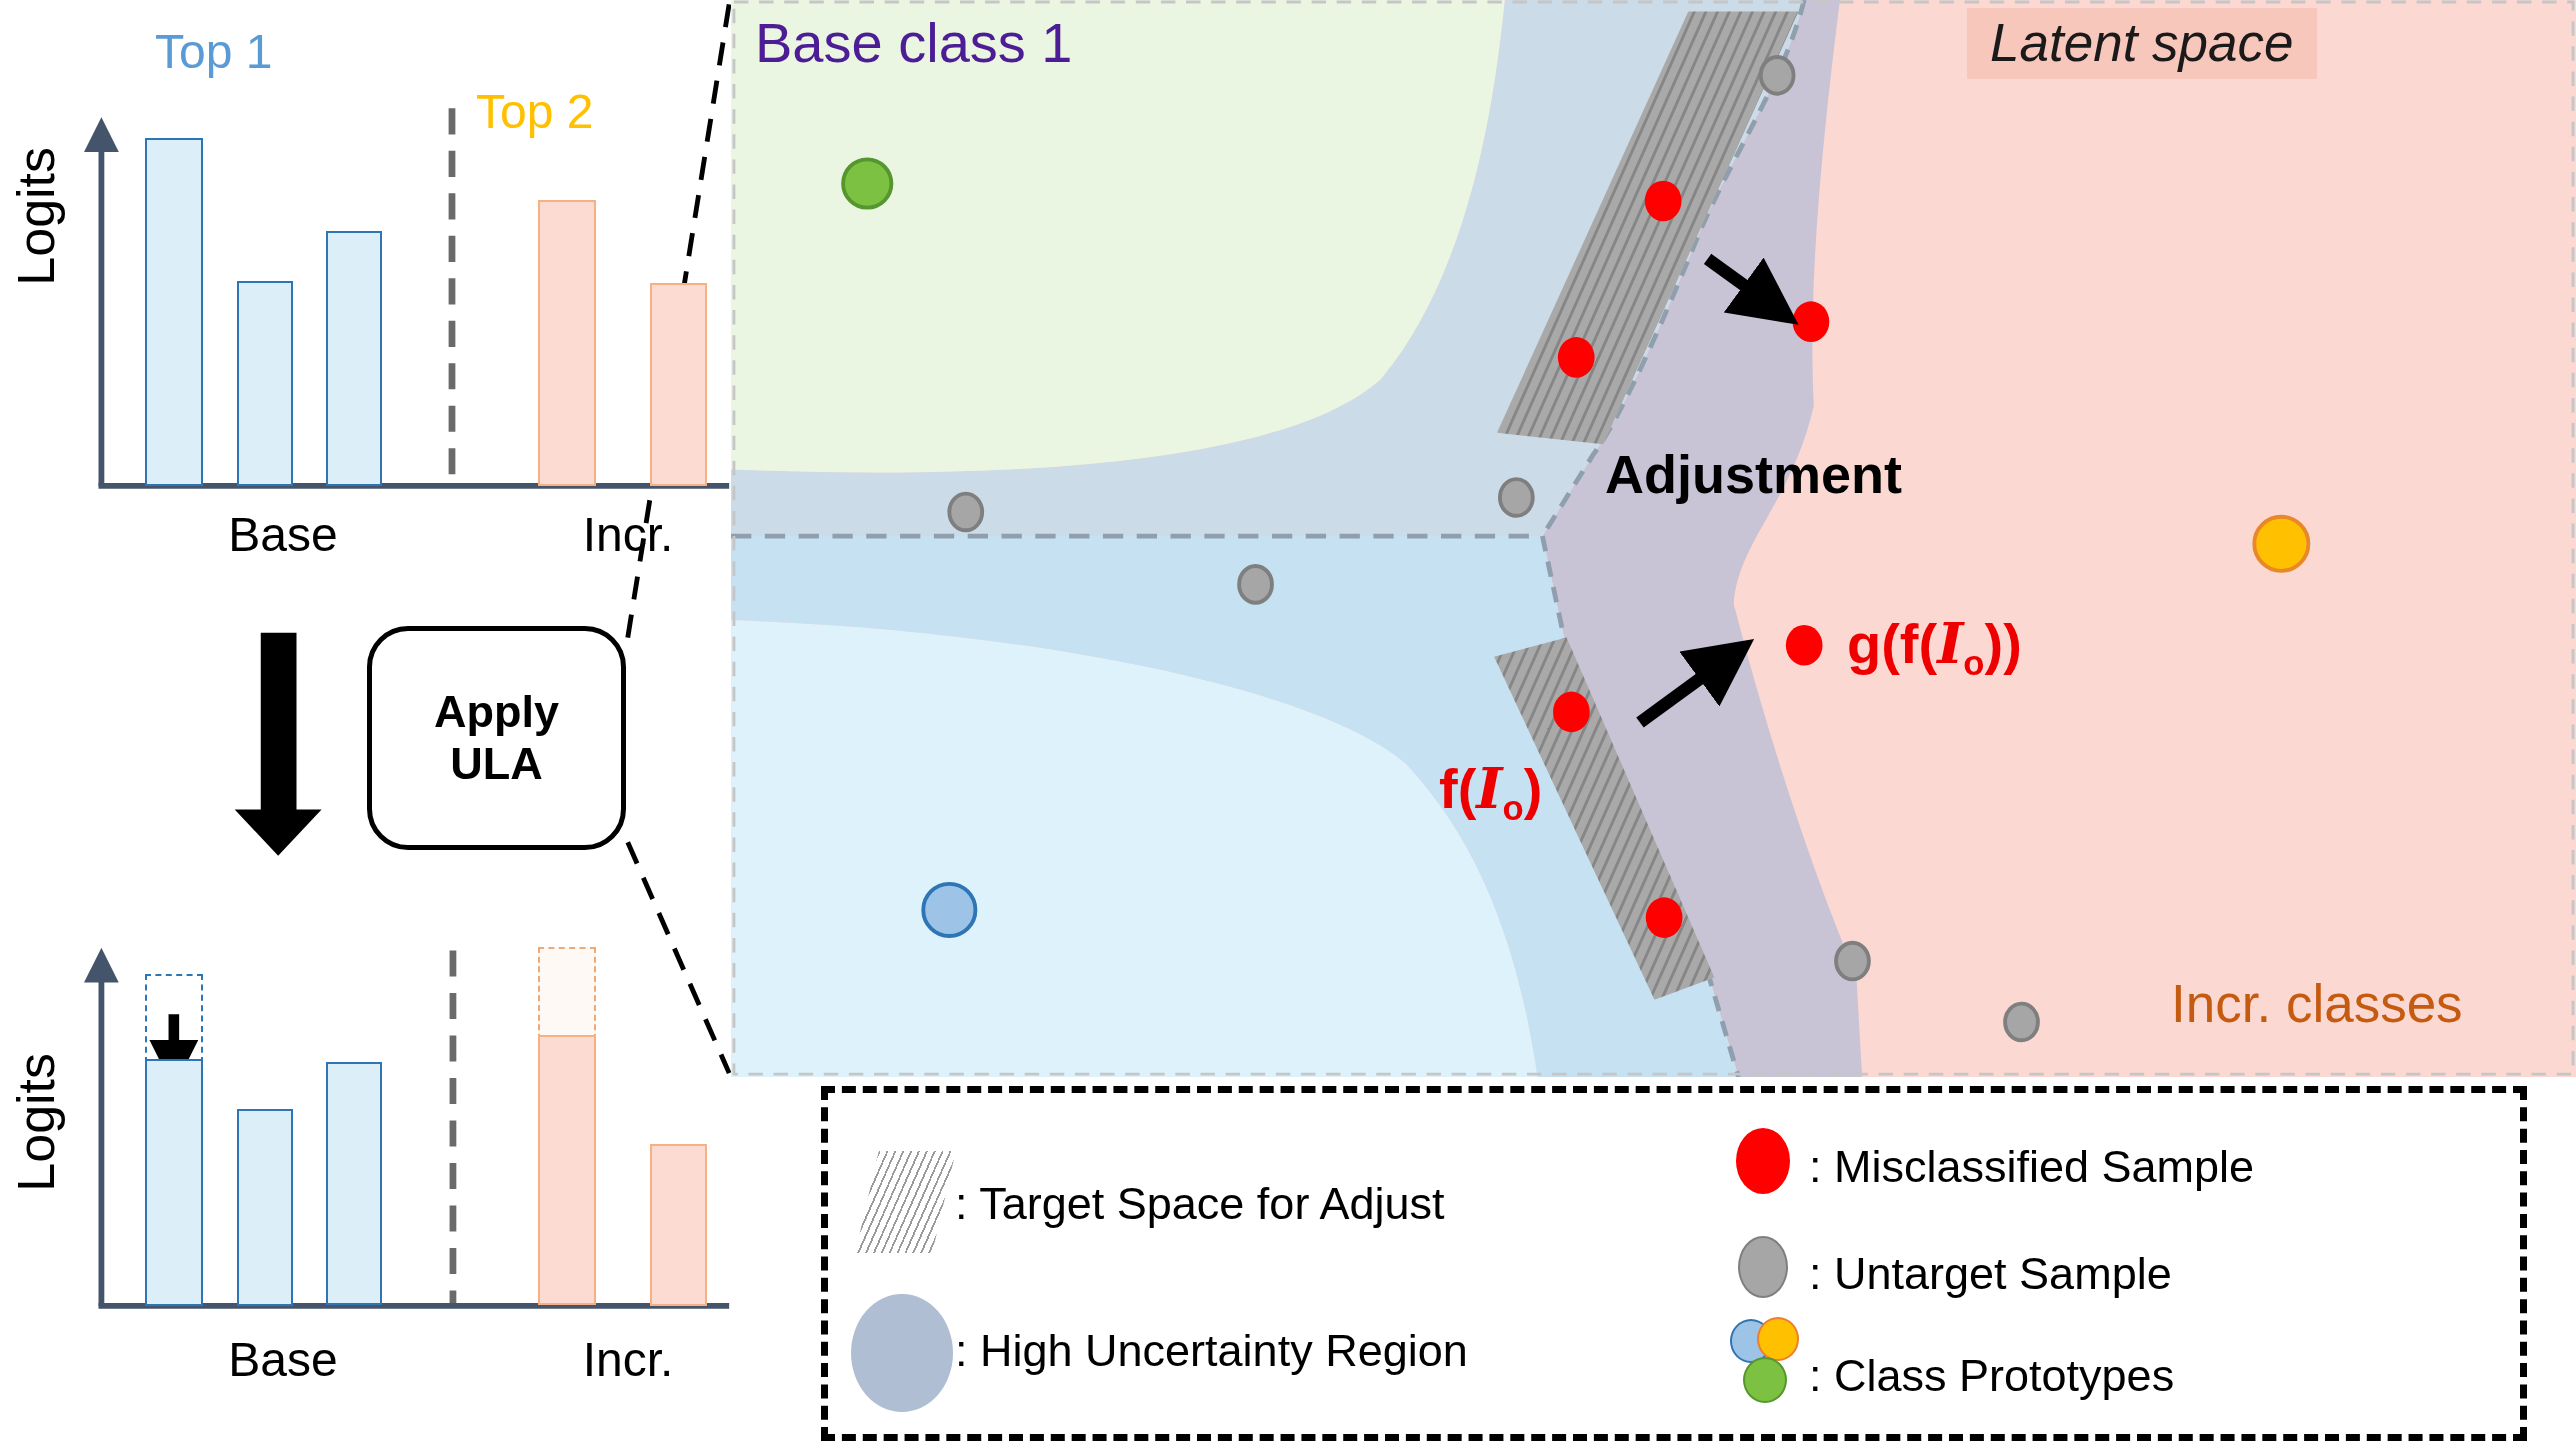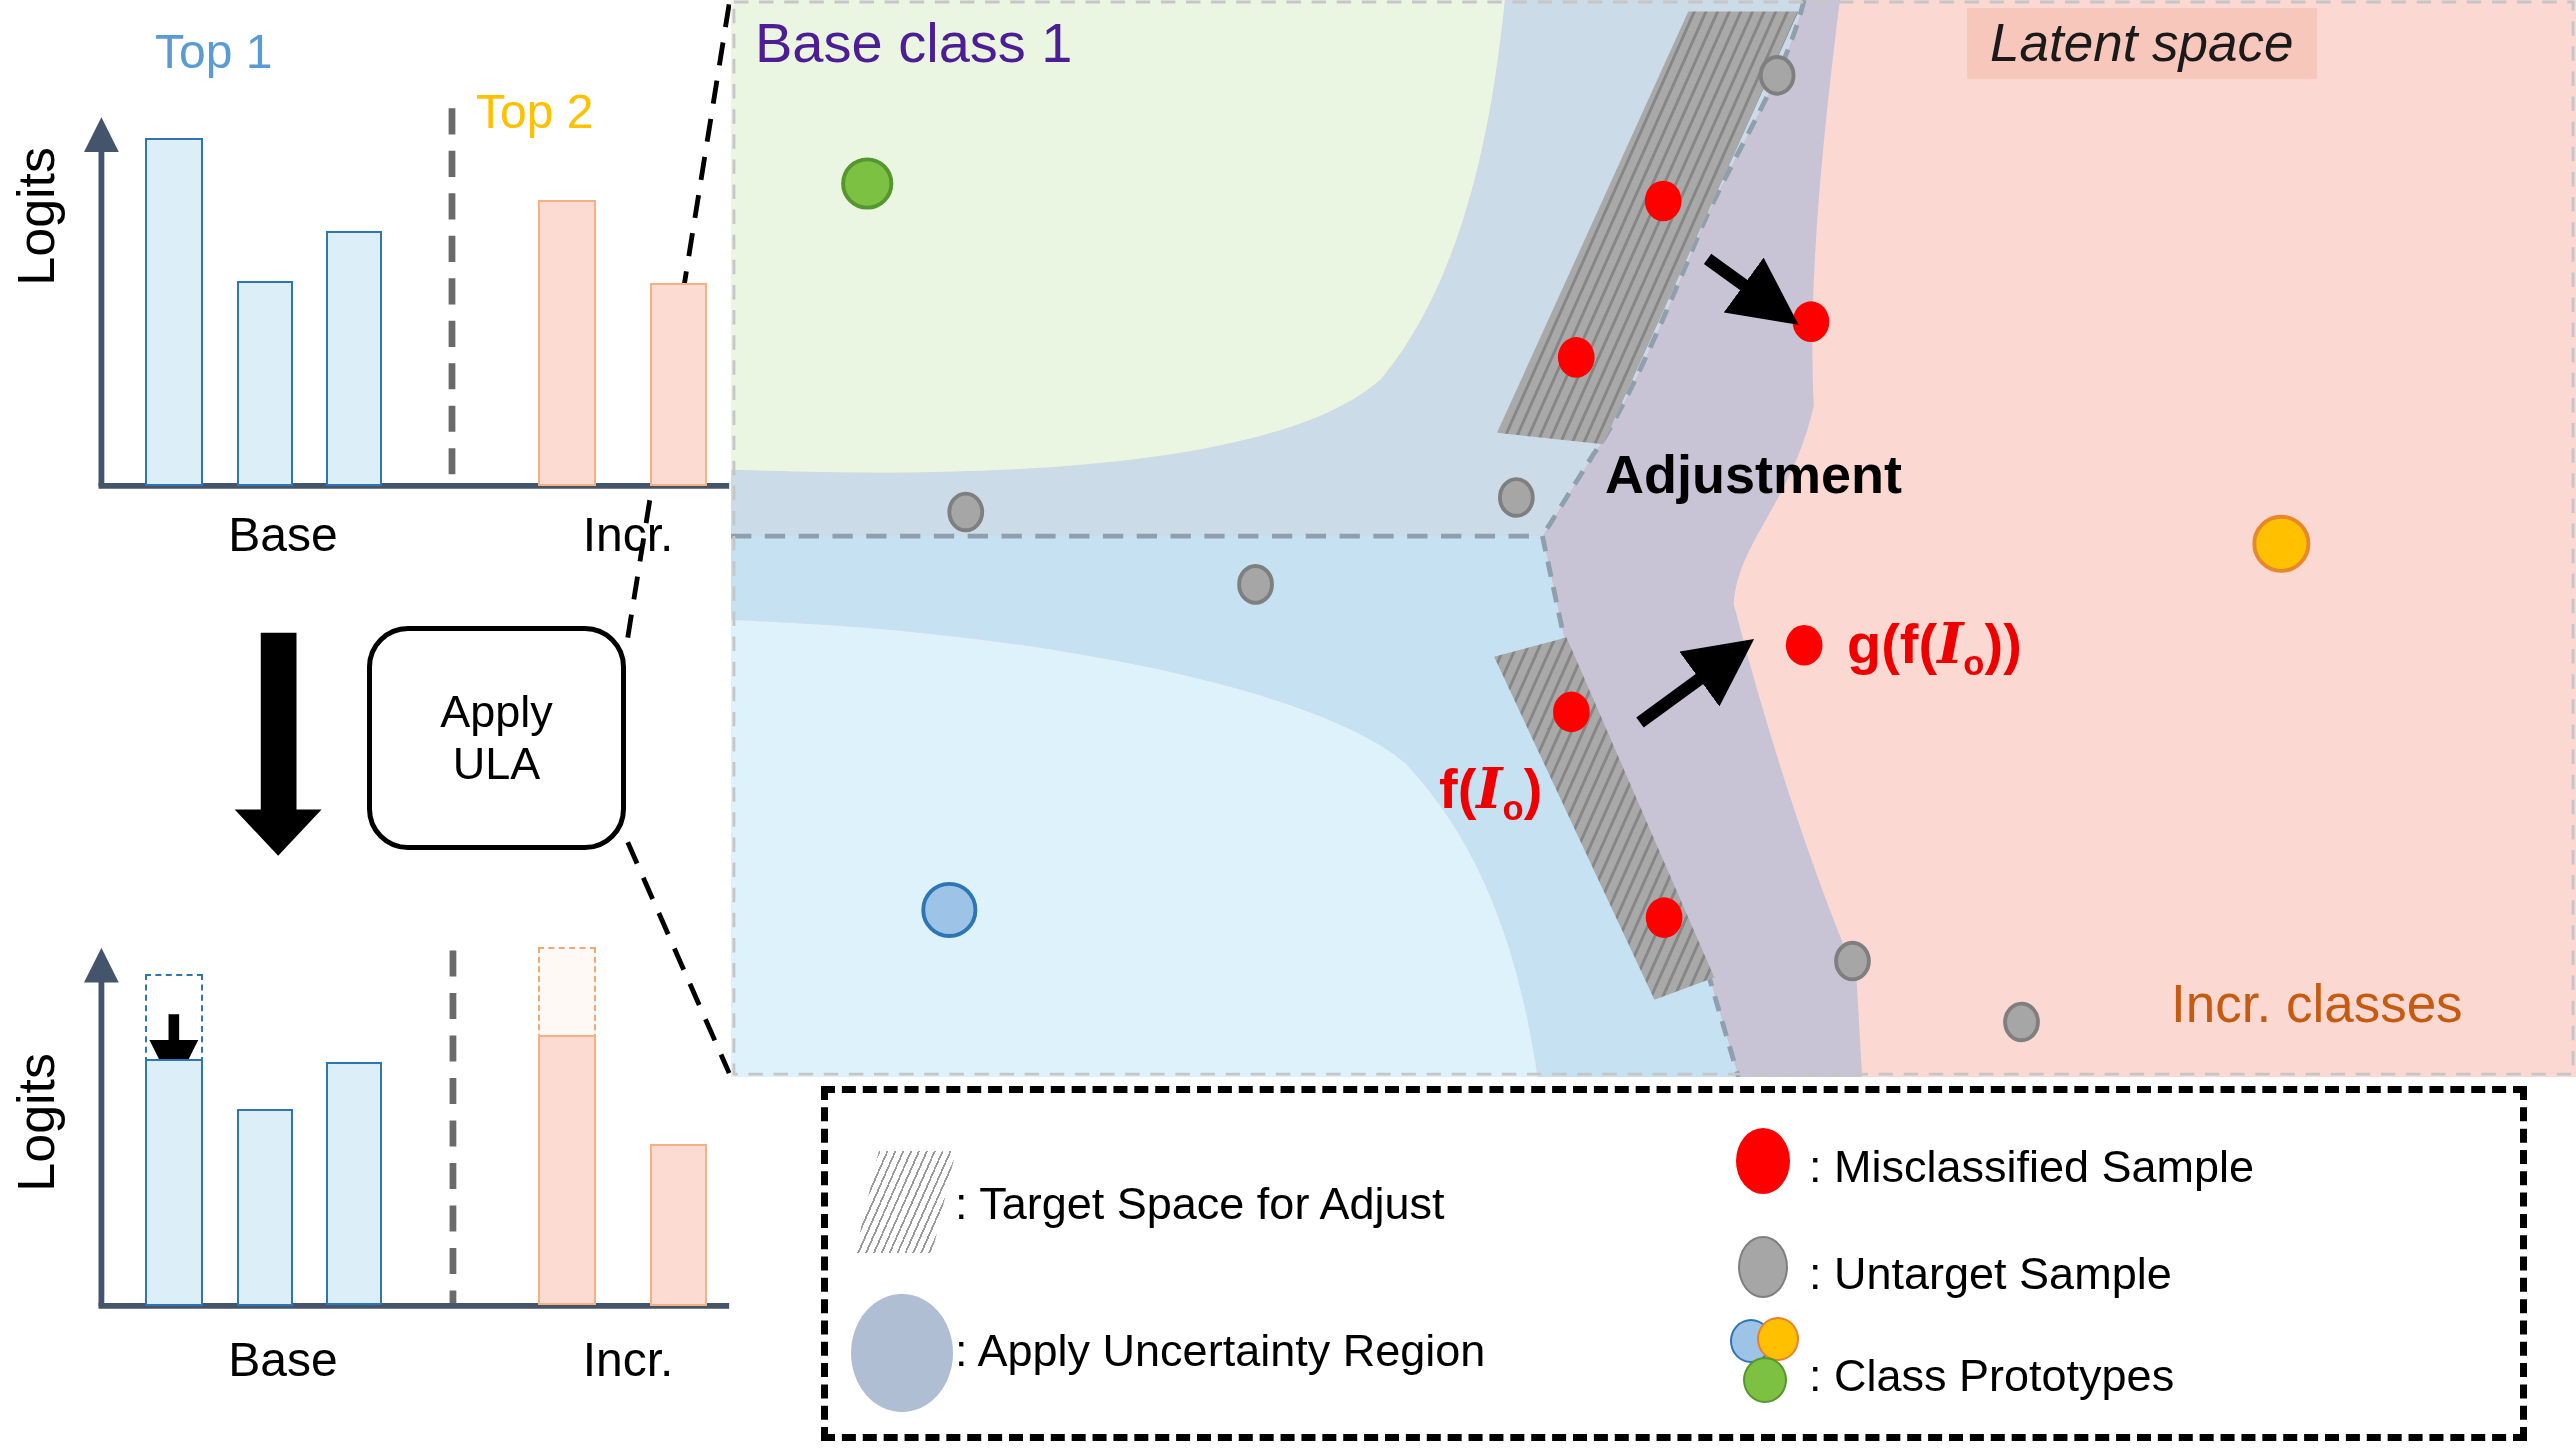--- a/index.html
+++ b/index.html
@@ -14,21 +14,21 @@
   .bar-incr{background:#FCDCD2;border-color:#F5B183;}
   .ghost{position:absolute;box-sizing:border-box;border:2.9px dashed;}
   .ghost-base{border-color:#2E75B6;background:transparent;}
   .ghost-incr{border-color:#F0A875;background:#FEF9F5;}
   .ylab{font-size:52px;color:#000;text-align:center;transform:rotate(-90deg);}
   .xlab{font-size:48px;color:#000;text-align:center;}
   .top1{font-size:48px;color:#5B9BD5;margin-left:47px;}
   .top2{font-size:48px;color:#FFC000;}
   .apply-box{box-sizing:border-box;border:5.8px solid #000;border-radius:41px;background:#fff;
              display:flex;align-items:center;justify-content:center;text-align:center;
-             font-size:45px;font-weight:normal;color:#000;white-space:pre-line;}
+             font-size:45px;font-weight:bold;color:#000;white-space:pre-line;}
   
   .base1-lbl{font-size:56px;color:#4c1d95;}
   .base2-lbl{font-size:56px;color:#2E75B6;}
   .incr-lbl{font-size:53px;color:#C55A11;}
   .latent-title{font-size:53px;font-style:italic;color:#1a1a1a;background:#F8C7BC;padding:7.7px 23px;}
   .adjust-lbl{font-size:54px;font-weight:bold;color:#000;}
   .redmath{font-size:56px;font-weight:bold;color:#EE0000;text-align:right;}
   .redmath .mvar{font-style:italic;font-family:"DejaVu Serif", serif;}
   .redmath sub{font-size:62%;}
   
@@ -158,21 +158,21 @@
   <div class="lbl redmath" style="left:1439px;top:759px">
     <span>f(</span><span class="mvar">I</span><sub>o</sub><span>)</span>
   </div>
   <div class="lbl incr-lbl" style="left:2171px;top:976px">Incr. classes</div>
 
   <div id="legend" class="abs" style="left:821px;top:1086px;width:1706px;height:355px">
     <div class="swatch-hatch" style="left:39px;top:58px;width:77px;height:102px"></div>
     <div class="leg-txt" style="left:127px;top:85px">: Target Space for Adjust</div>
 
     <div class="swatch-ellipse" style="left:23px;top:201px;width:102px;height:118px"></div>
-    <div class="leg-txt" style="left:127px;top:232px">: Apply Uncertainty Region</div>
+    <div class="leg-txt" style="left:127px;top:232px">: High Uncertainty Region</div>
 
     <div class="swatch-red" style="left:908px;top:35px;width:54px;height:66px"></div>
     <div class="leg-txt" style="left:981px;top:48px">: Misclassified Sample</div>
 
     <div class="swatch-gray" style="left:910px;top:143px;width:50px;height:62px"></div>
     <div class="leg-txt" style="left:981px;top:155px">: Untarget Sample</div>
 
     <div class="abs" style="left:902px;top:222px;width:83px;height:104px">
       <div class="proto-c" style="left:0;top:3.9px;width:42px;height:44px;background:#9DC3E6;border:2.9px solid #2E75B6"></div>
       <div class="proto-c" style="left:27px;top:1.9px;width:42px;height:44px;background:#FFC000;border:2.9px solid #ED7D31"></div>

